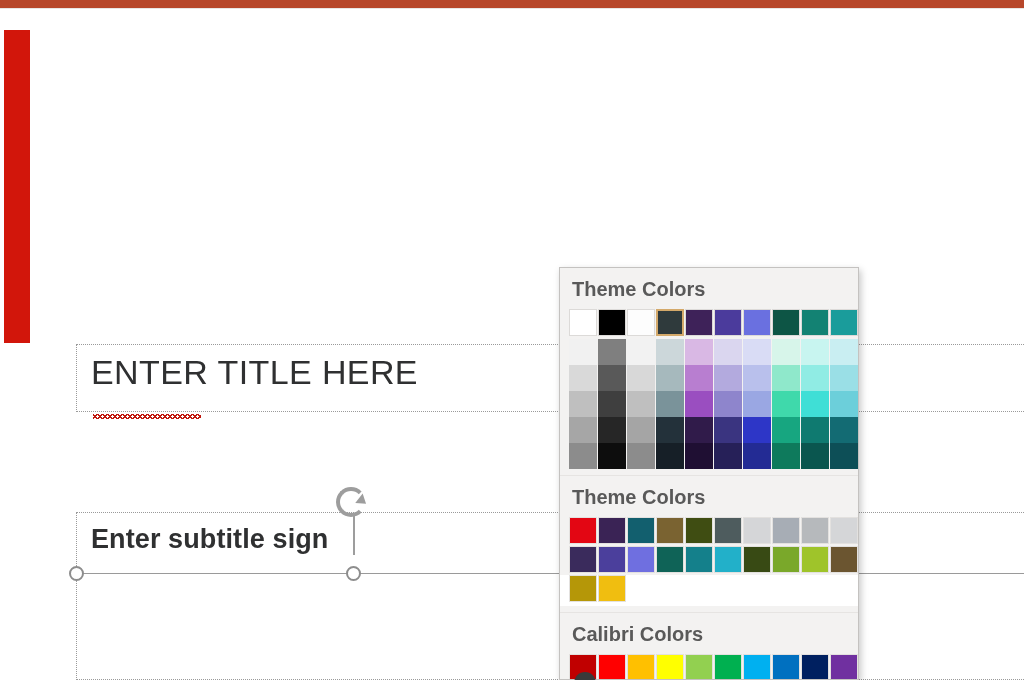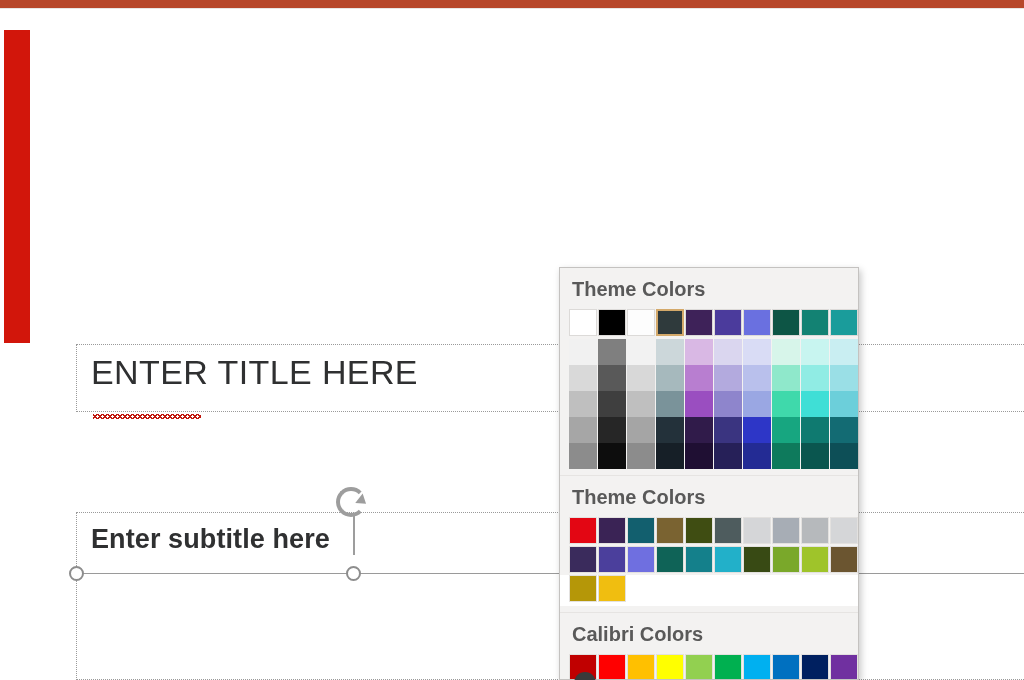--- a/index.html
+++ b/index.html
@@ -505,21 +505,21 @@
   <div class="canvas"></div>
   <div class="slide"></div>
   <div class="red-accent"></div>
 
   <div class="ph ph-title"></div>
   <div class="title-text">ENTER TITLE HERE</div>
   <div class="squiggle"></div>
 
   <div class="ph ph-sub"></div>
   <div class="ph-sub-box2"></div>
-  <div class="sub-text">Enter subtitle here</div>
+  <div class="sub-text">Enter subtitle sign</div>
 
   <div class="sel-line" style="left:76px; top:573px; width:948px; height:1px;"></div>
   <div class="handle" style="left:69px; top:566px;"></div>
   <div class="handle" style="left:346px; top:566px;"></div>
 
   <div class="rotate-handle">
     <div class="rot-ring"></div>
     <div class="rot-arrow"></div>
     <div class="rot-stem"></div>
   </div>

